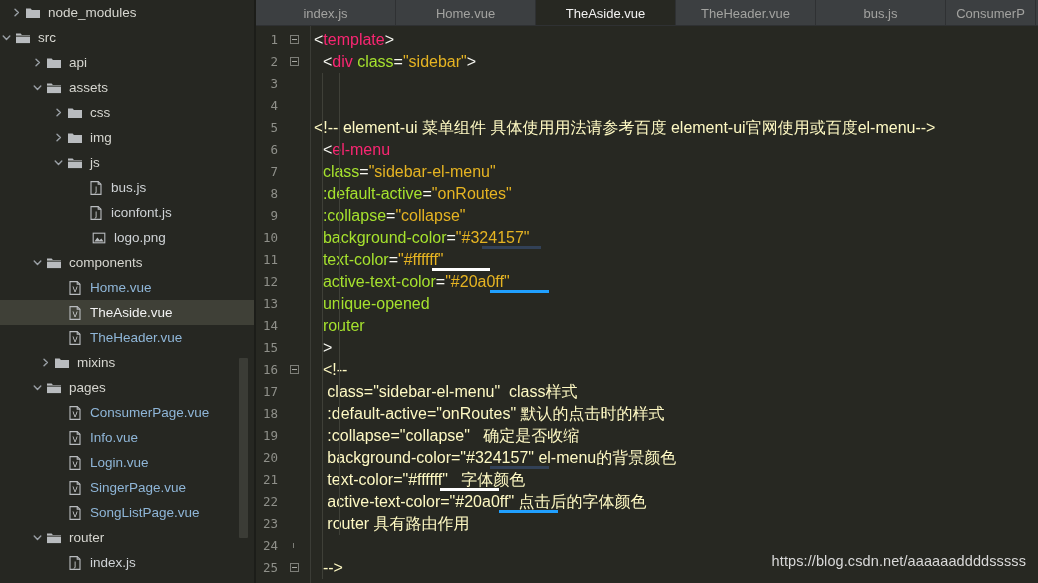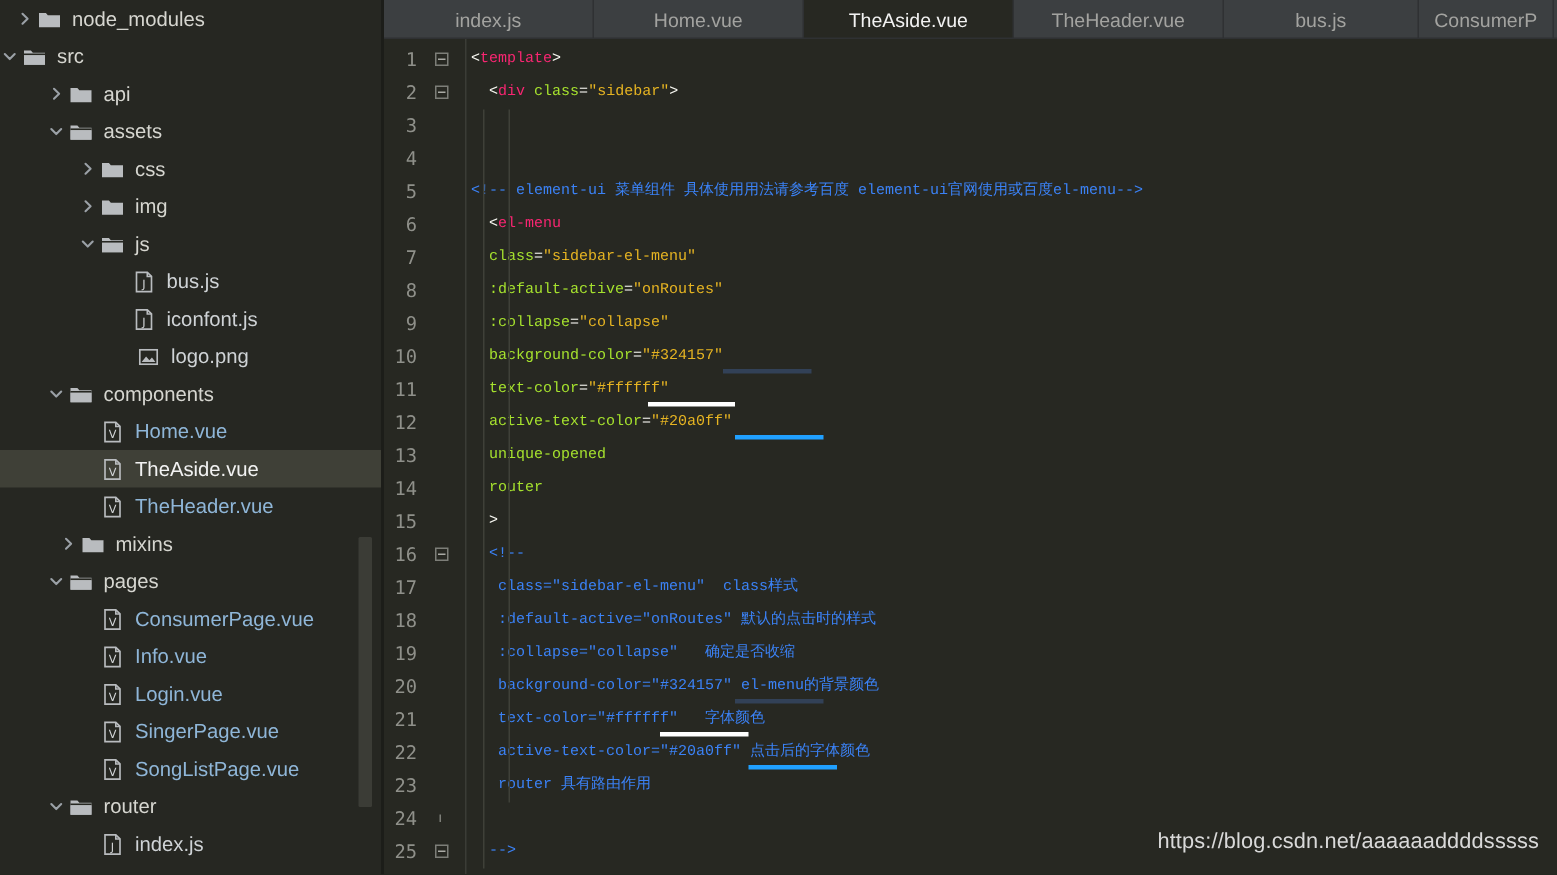--- a/index.html
+++ b/index.html
@@ -183,31 +183,31 @@
     position: absolute;
     width: 1px;
     background: #3f4038;
   }
 
   .cline {
     position: absolute;
     left: 58px;
     height: 22px;
     line-height: 22px;
-    font-family: Liberation Mono, monospace;
-    font-size: 10px;
+    font-family: Liberation Sans, sans-serif;
+    font-size: 16px;
     white-space: pre;
     color: #f8f8f2;
   }
   
   .t-punc  { color: #f8f8f2; }
   .t-tag   { color: #f92672; }
   .t-attr  { color: #a6e22e; }
   .t-str   { color: #e6b422; }
-  .t-cmt   { color: #3b82f6; }
+  .t-cmt   { color: #fef9c3; }
   .t-plain { color: #f8f8f2; }
 
   
   .colorline {
     position: absolute;
     height: 3px;
   }
 
   
   #watermark {

